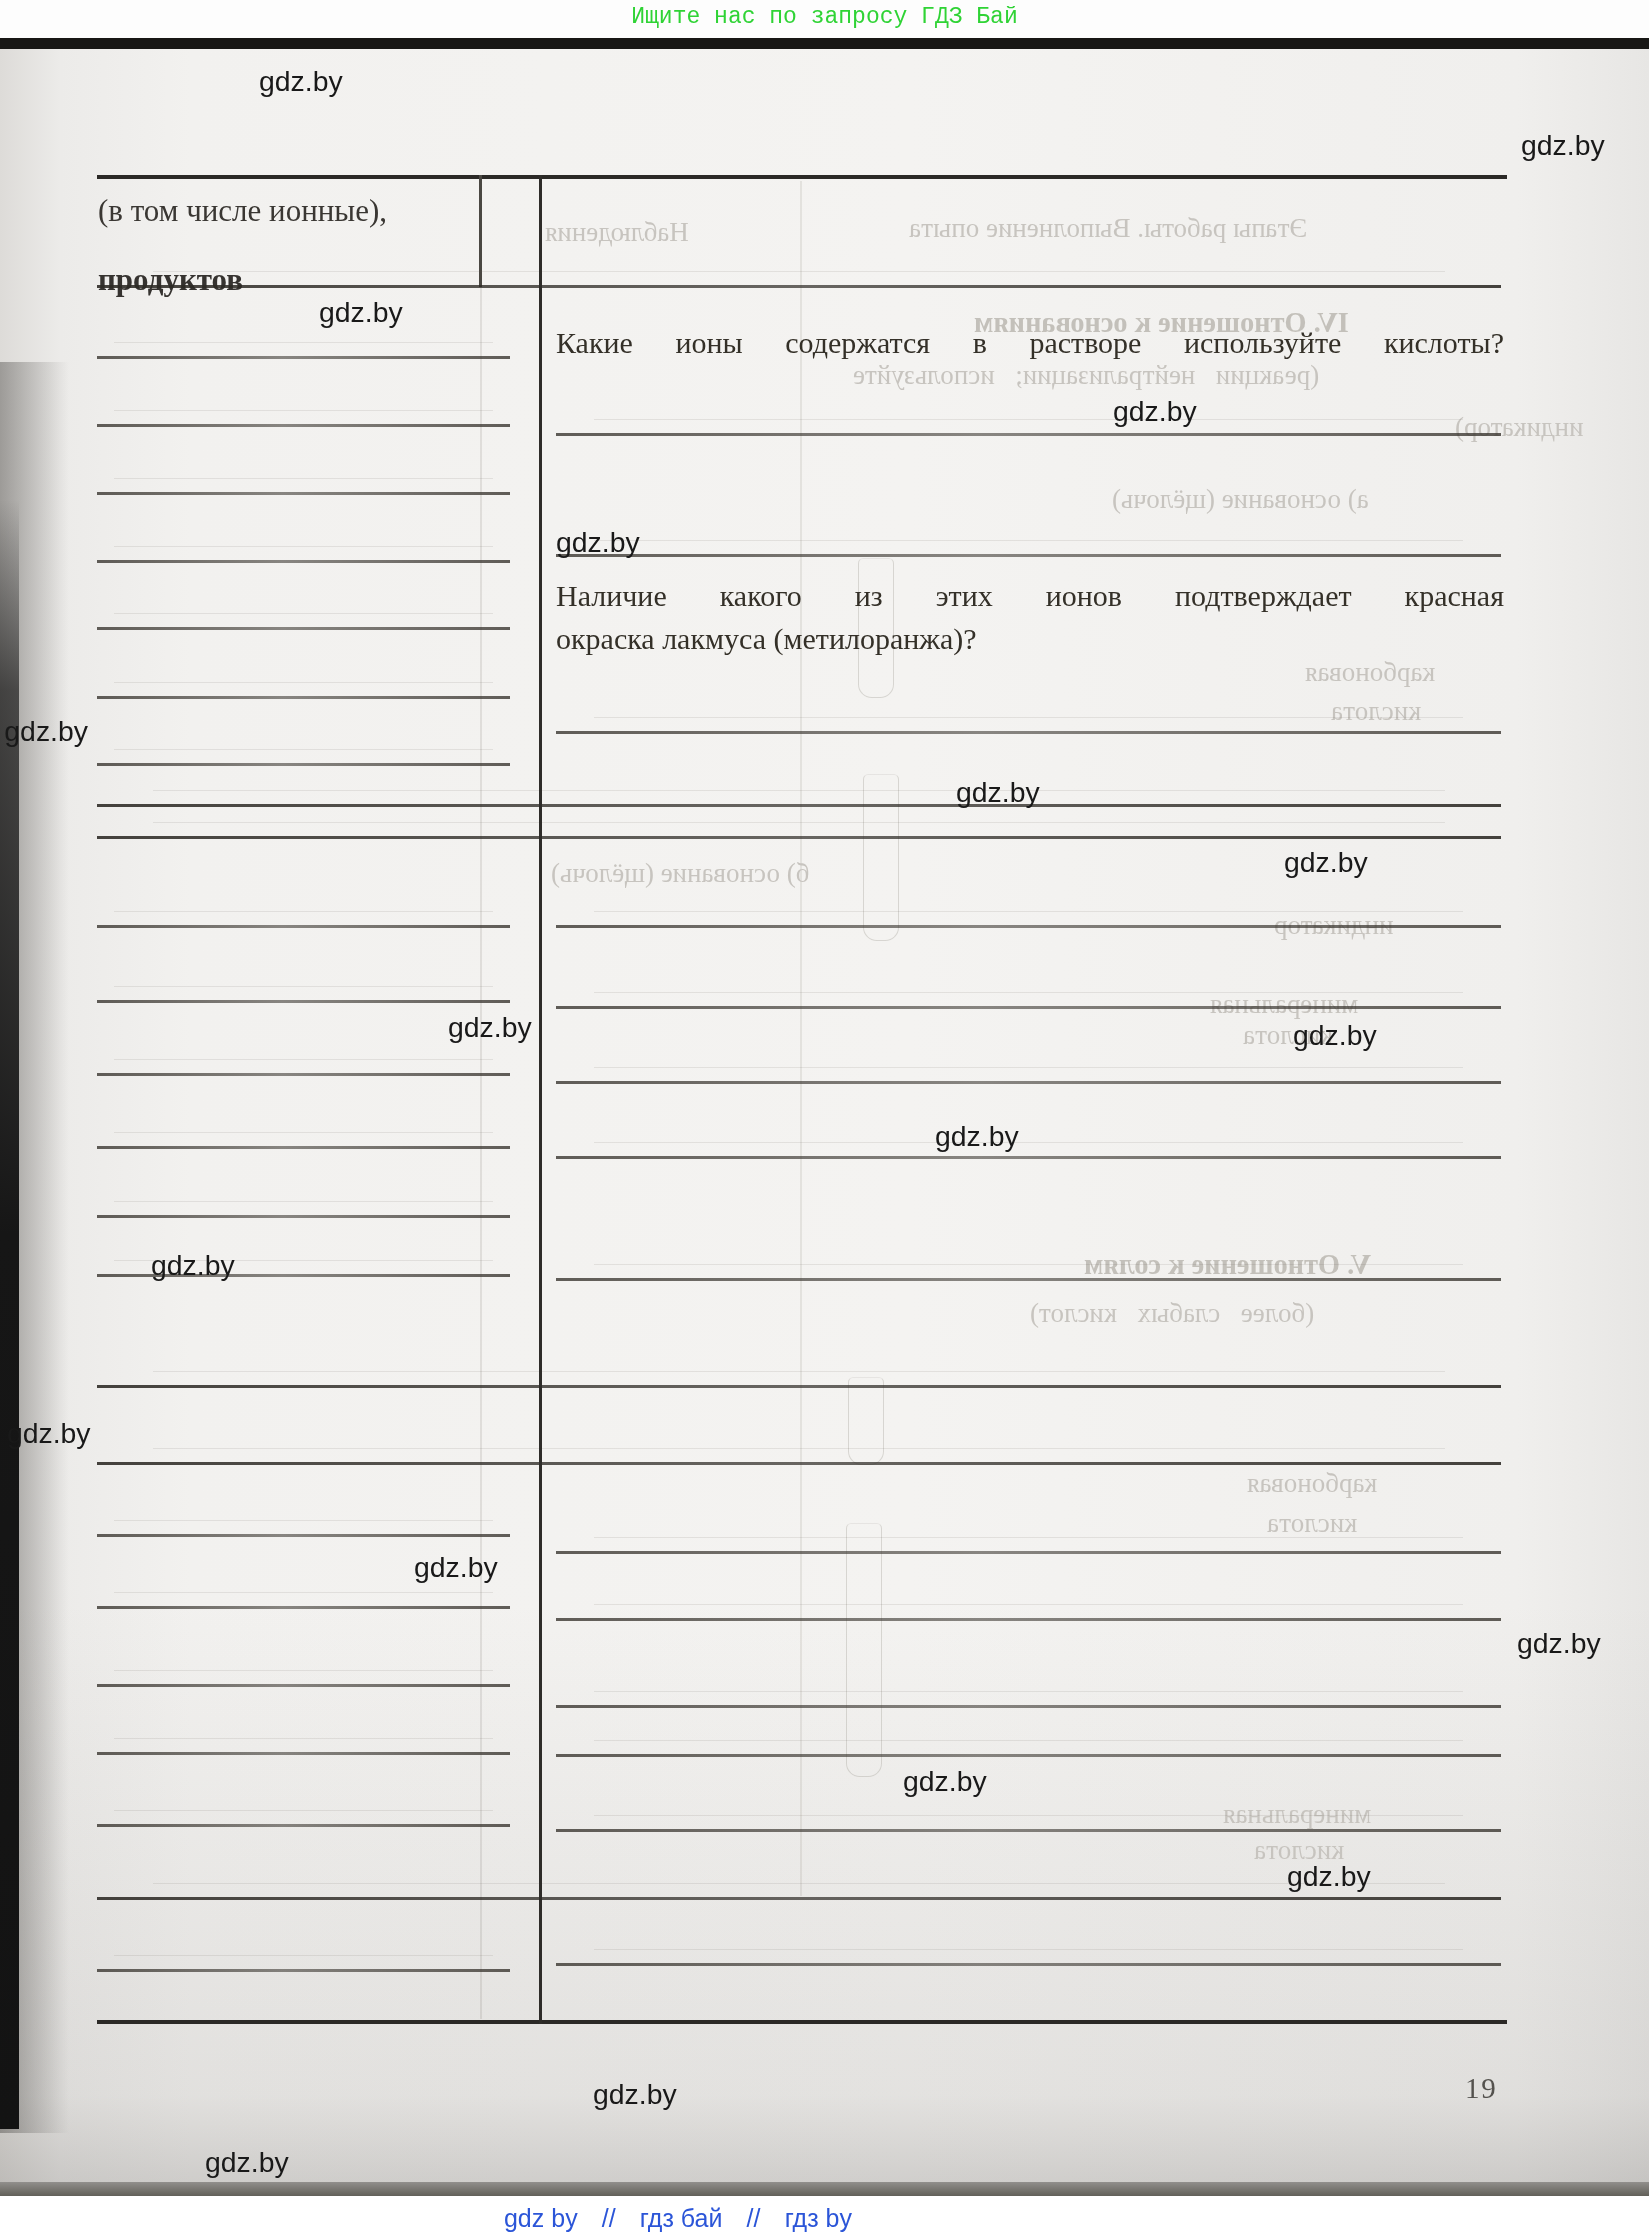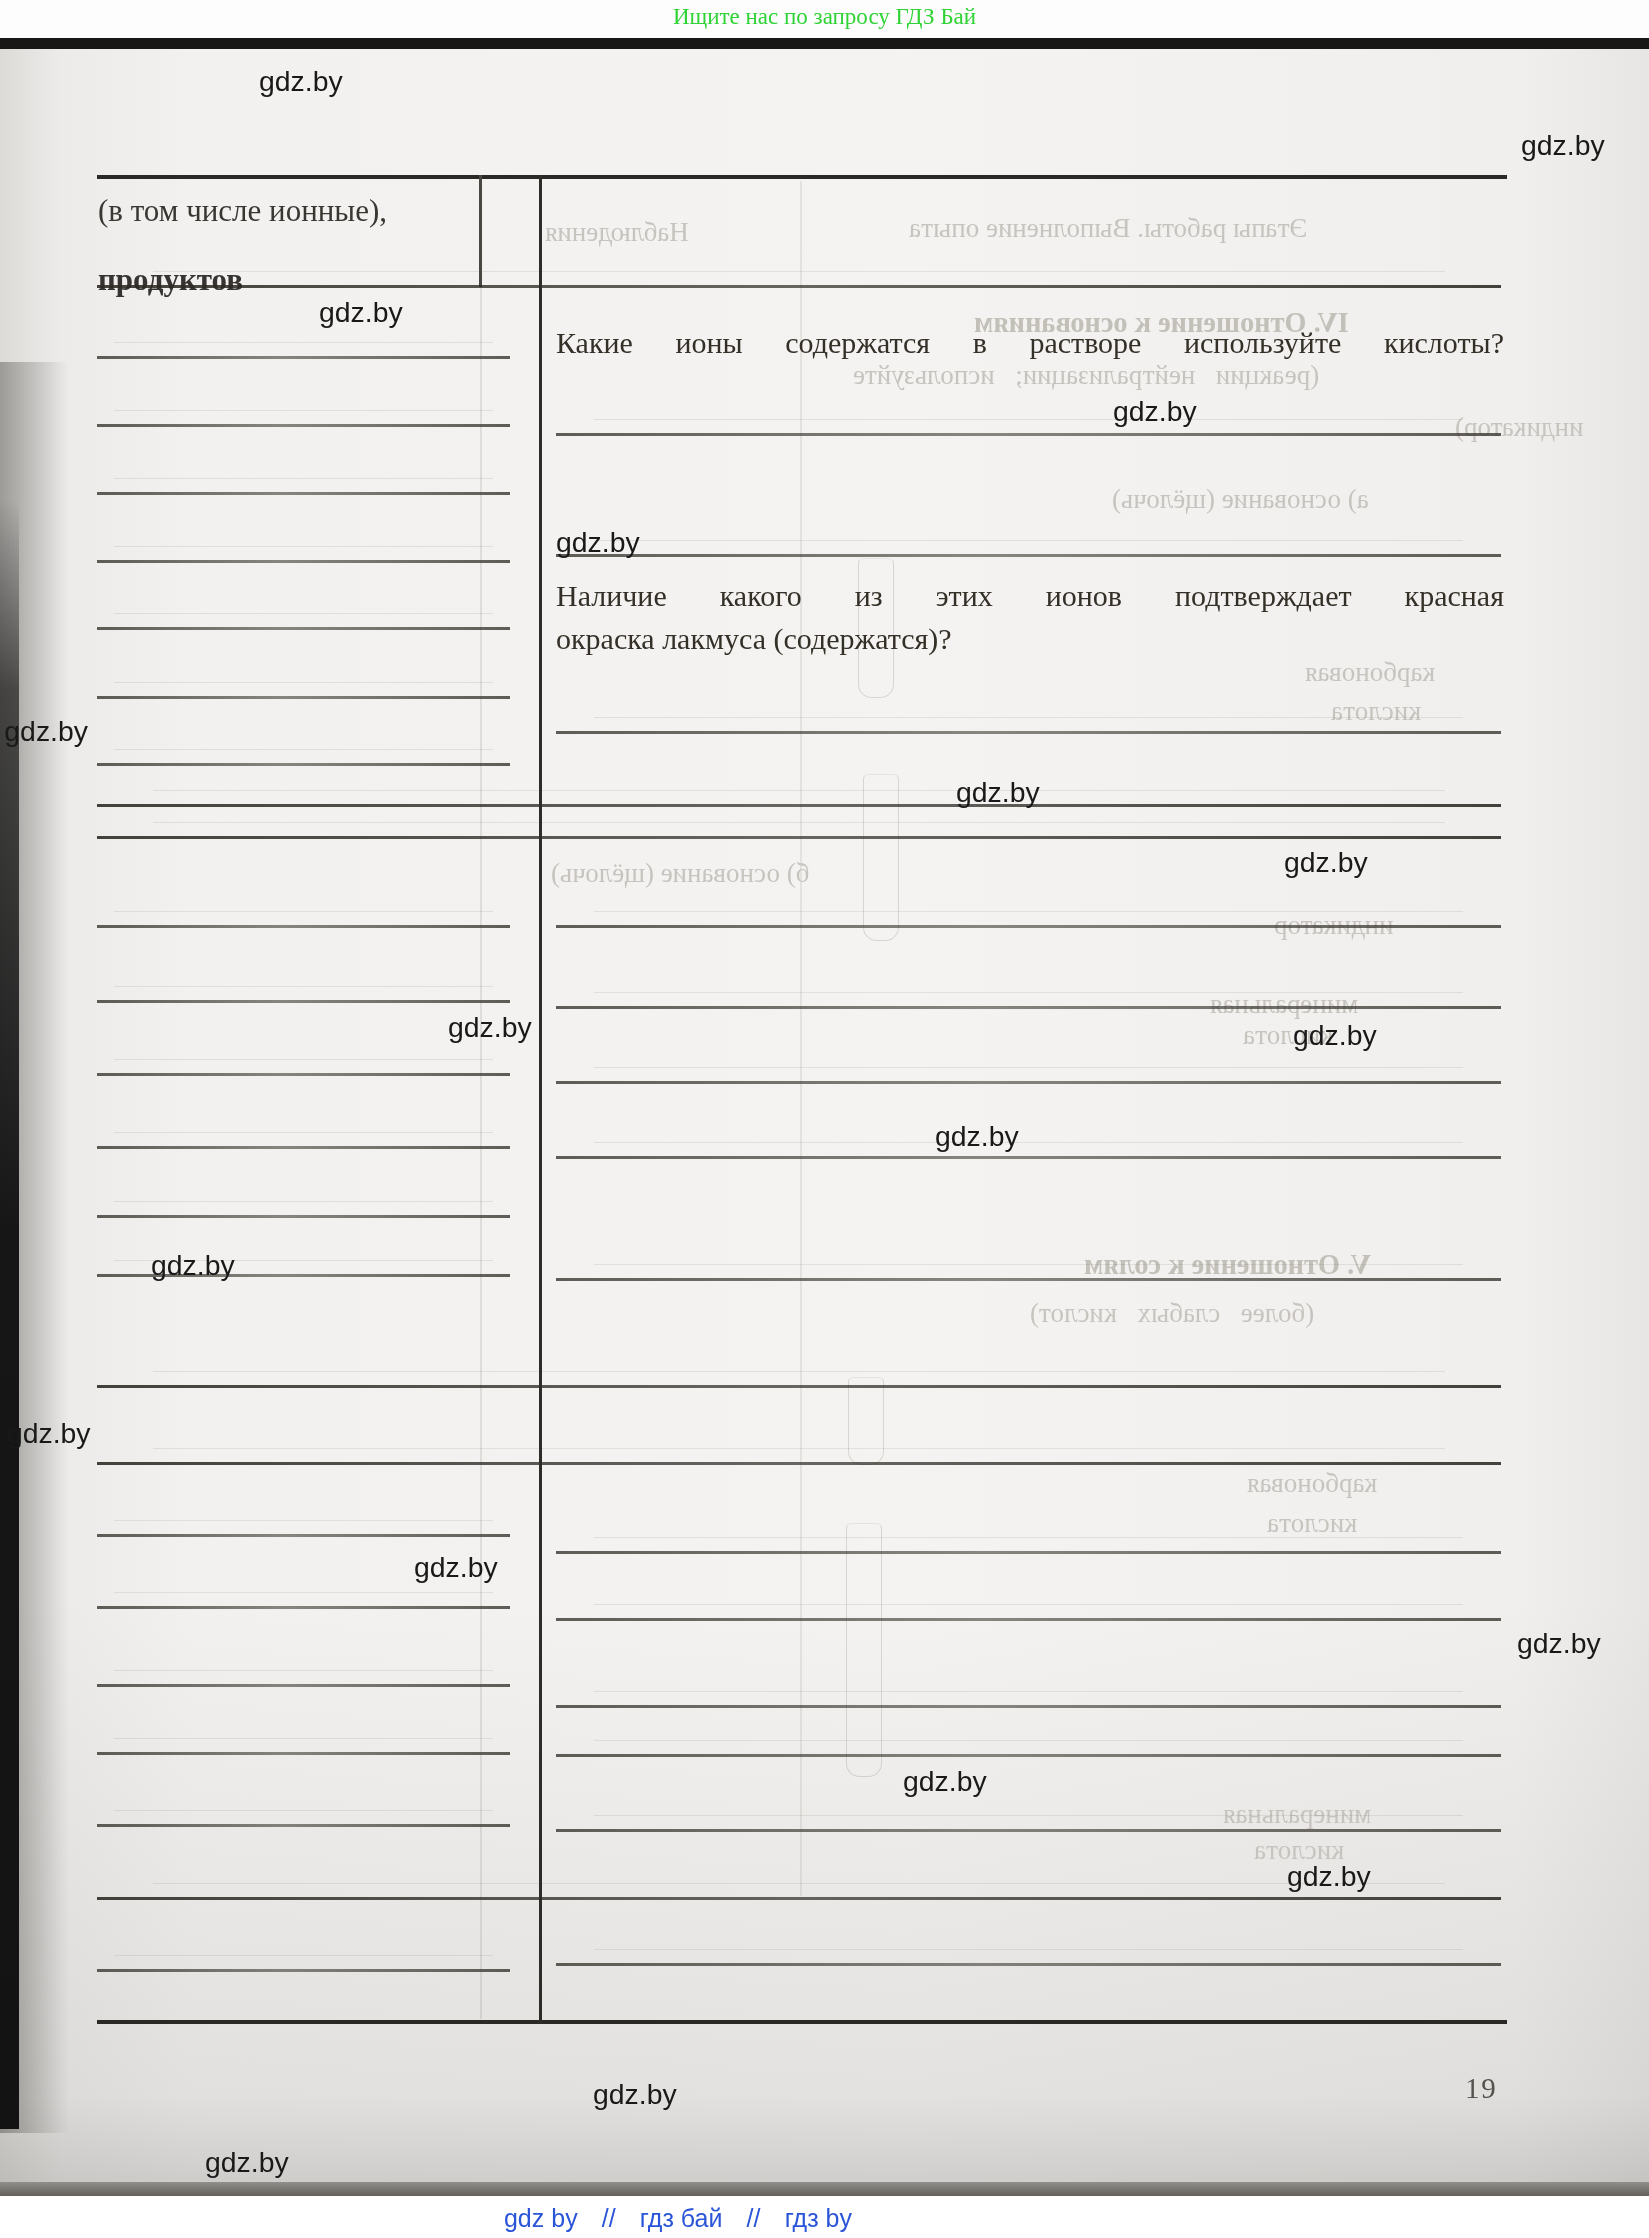--- a/index.html
+++ b/index.html
@@ -14,21 +14,21 @@
         background:linear-gradient(180deg,rgba(80,76,72,0) 0%,rgba(80,76,72,.10) 85%,rgba(80,76,72,.22) 100%);}
   .spine-soft{position:absolute;left:0;top:362px;width:69px;height:1771px;
         background:linear-gradient(90deg,rgba(52,50,47,.38),rgba(52,50,47,0));}
   .spine-dark{position:absolute;left:0;top:500px;width:19px;height:1629px;
         background:linear-gradient(180deg,rgba(18,18,18,0) 0,rgba(18,18,18,.65) 190px,#161616 45%,#131313 100%);}
   .bottom-band{position:absolute;left:0;top:2182px;width:1649px;height:13.8px;
         background:linear-gradient(180deg,#918f8c,#626059);}
   .bottom-strip{position:absolute;left:0;top:2196px;width:1649px;height:43px;background:#ffffff;}
   
   .banner{position:absolute;left:0;top:4.3px;width:1649px;text-align:center;
-        font-family:Liberation Serif, serif;font-size:23px;color:#2fd335;}
+        font-family:Liberation Mono, monospace;font-size:23px;color:#2fd335;}
   .footer-links{position:absolute;left:0;top:2204px;width:1356px;text-align:center;
         font-family:"Liberation Sans","DejaVu Sans",sans-serif;font-size:25px;color:#2b55d8;}
   .footer-links span{margin:0 8.6px;}
   .page-number{position:absolute;left:1465px;top:2072px;font-size:29px;color:#54524e;letter-spacing:1.7px;}
   
   .t-top{position:absolute;left:97px;top:175px;width:1410px;height:4.3px;background:#2b2926;}
   .t-bottom{position:absolute;left:97px;top:2020px;width:1410px;height:4.3px;background:#2b2926;}
   .t-div{position:absolute;left:539px;top:175px;width:3.4px;height:1849px;background:#2e2c29;z-index:6;}
   .t-sub{position:absolute;left:479px;top:175px;width:2.6px;height:112px;background:#4a4742;}
   .t-sub-faint{position:absolute;left:480px;top:287px;width:1.7px;height:1732px;background:rgba(120,114,106,.16);}
@@ -74,21 +74,21 @@
   <div class="t-sub"></div>
   <div class="t-sub-faint"></div>
   <div class="bleed-vline"></div>
   <div class="t-bottom"></div>
 
   <div class="hdr-left1">(в том числе ионные),</div>
   <div class="hdr-left2">продуктов</div>
 
   <div class="q justify" style="top:326px;">Какие ионы содержатся в растворе используйте кислоты?</div>
   <div class="q justify" style="top:579px;">Наличие какого из этих ионов подтверждает красная</div>
-  <div class="q" style="top:622px;">окраска лакмуса (содержатся)?</div>
+  <div class="q" style="top:622px;">окраска лакмуса (метилоранжа)?</div>
 
   <div class="page-number">19</div>
   <div class="bottom-band"></div>
   <div class="bottom-strip"></div>
   <div class="footer-links">
     <span>gdz by</span>
     <span>//</span>
     <span>гдз бай</span>
     <span>//</span>
     <span>гдз by</span>

